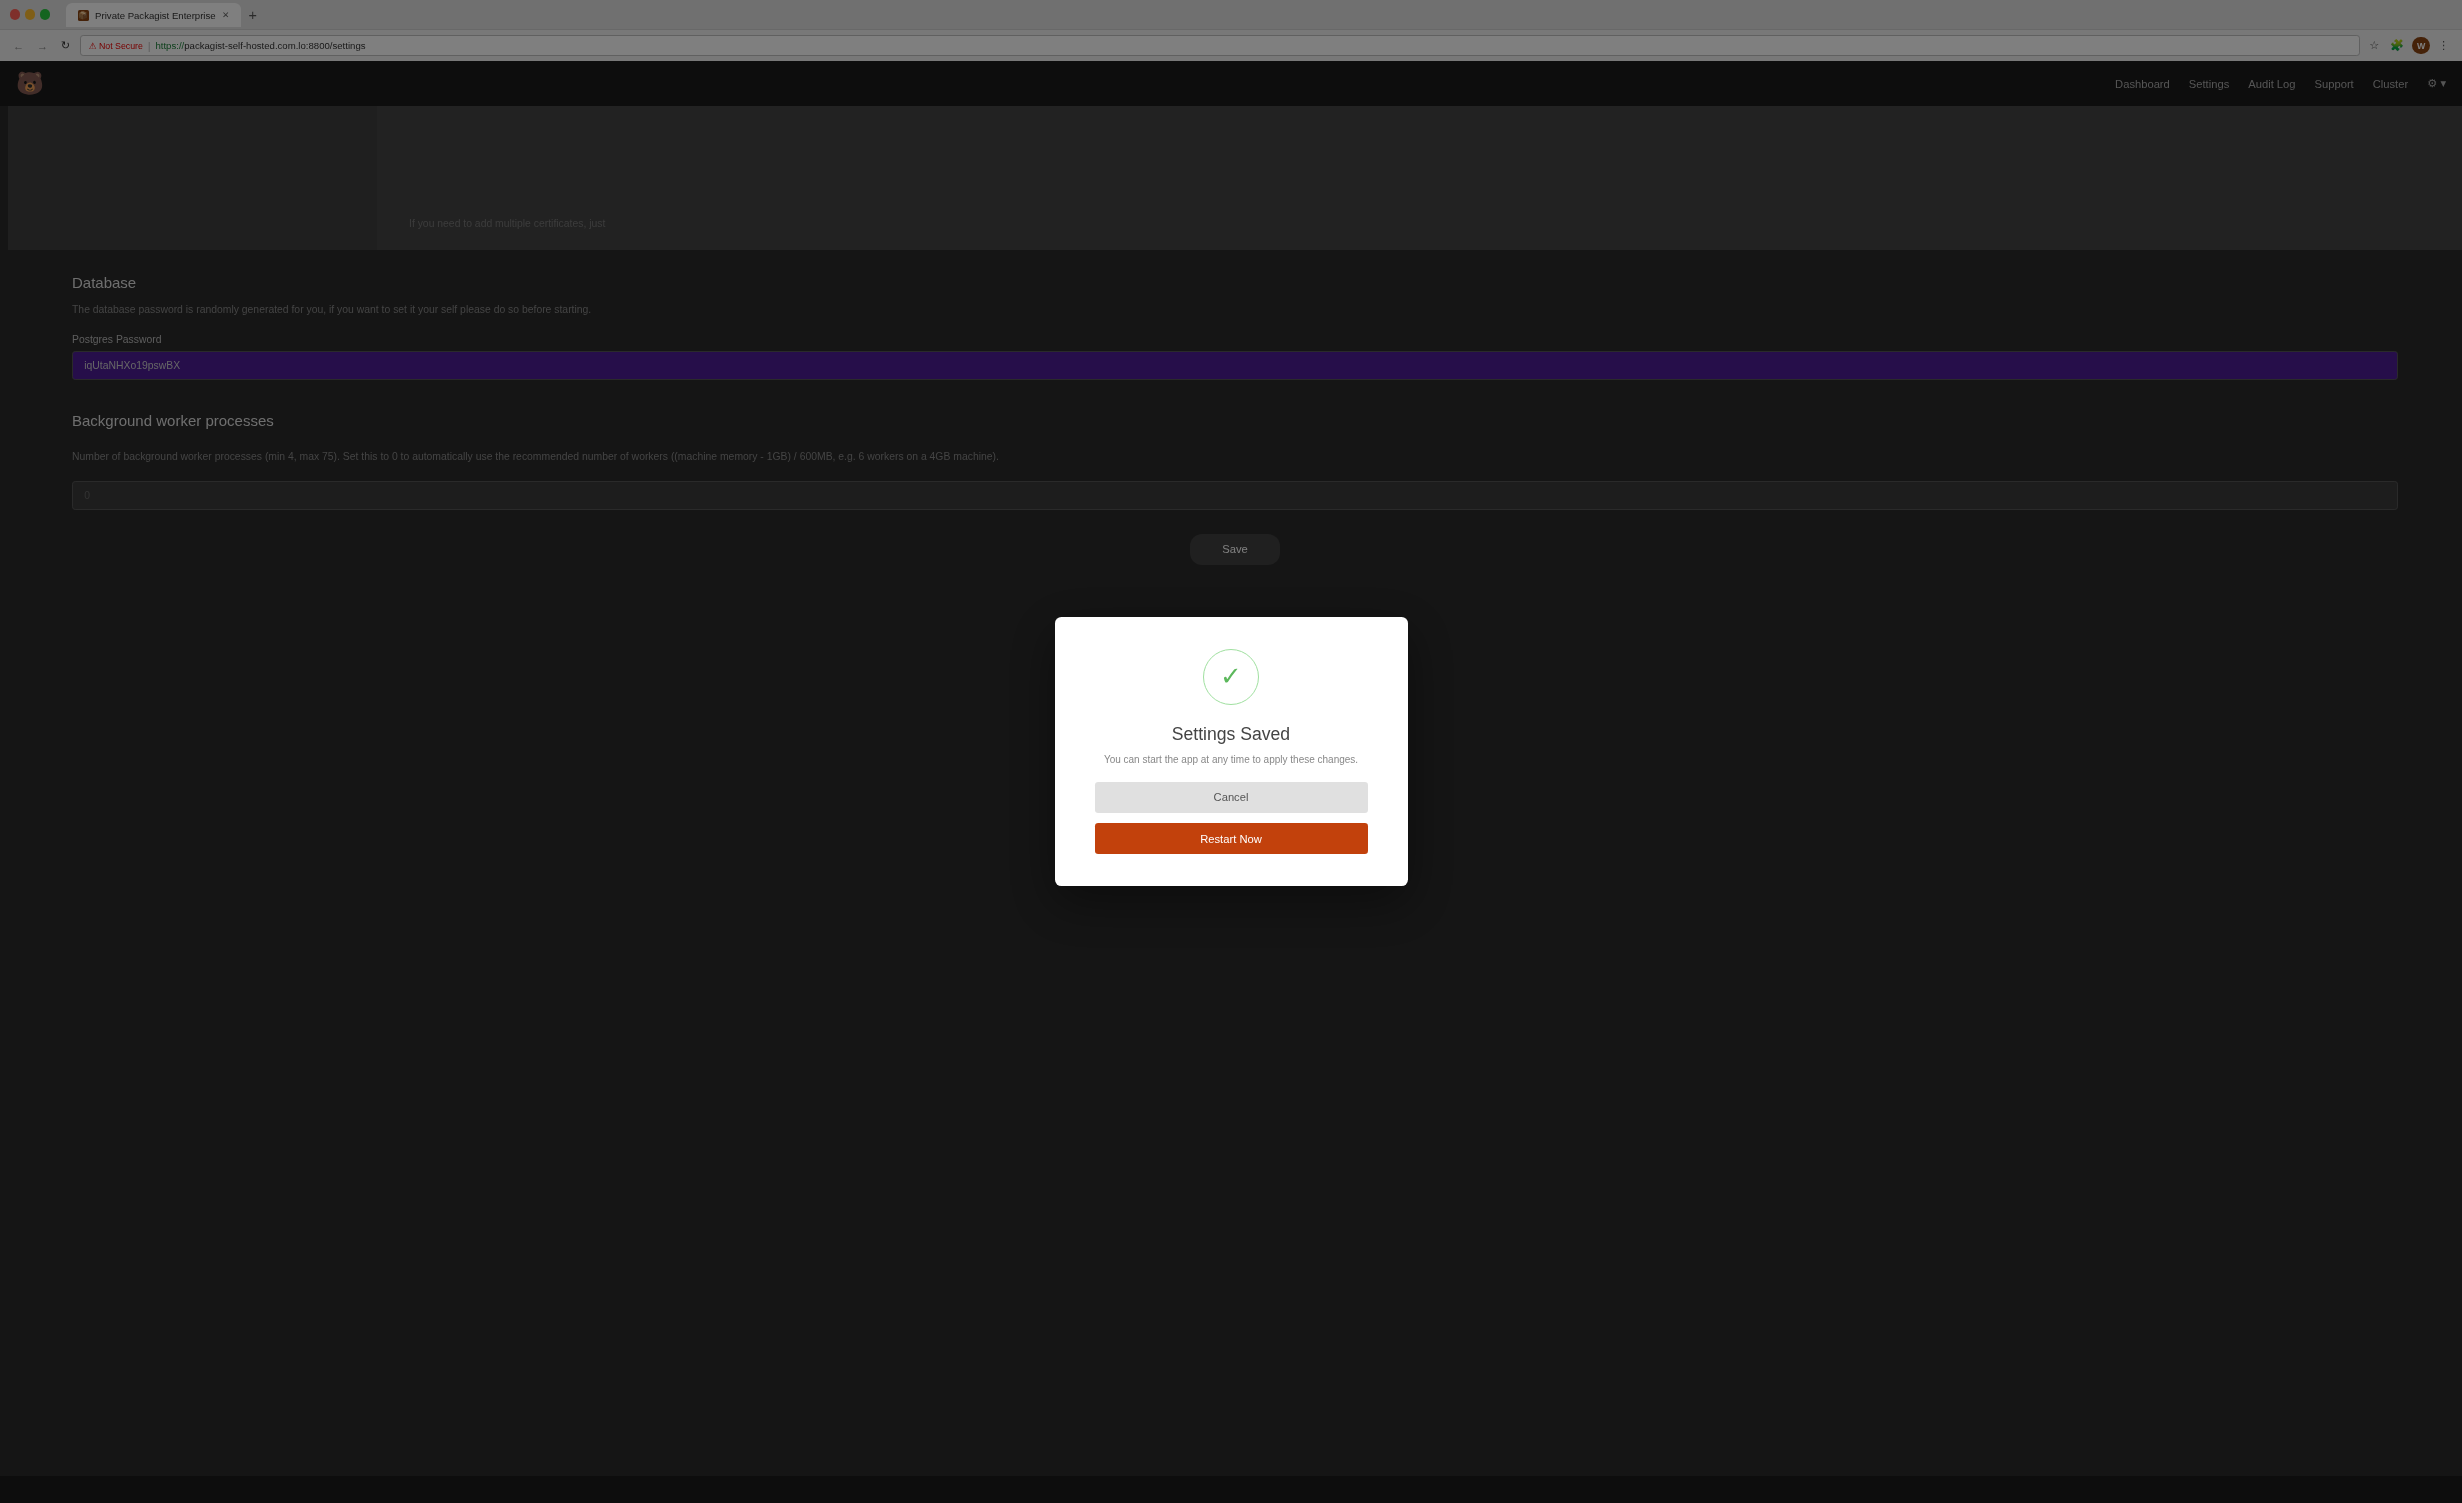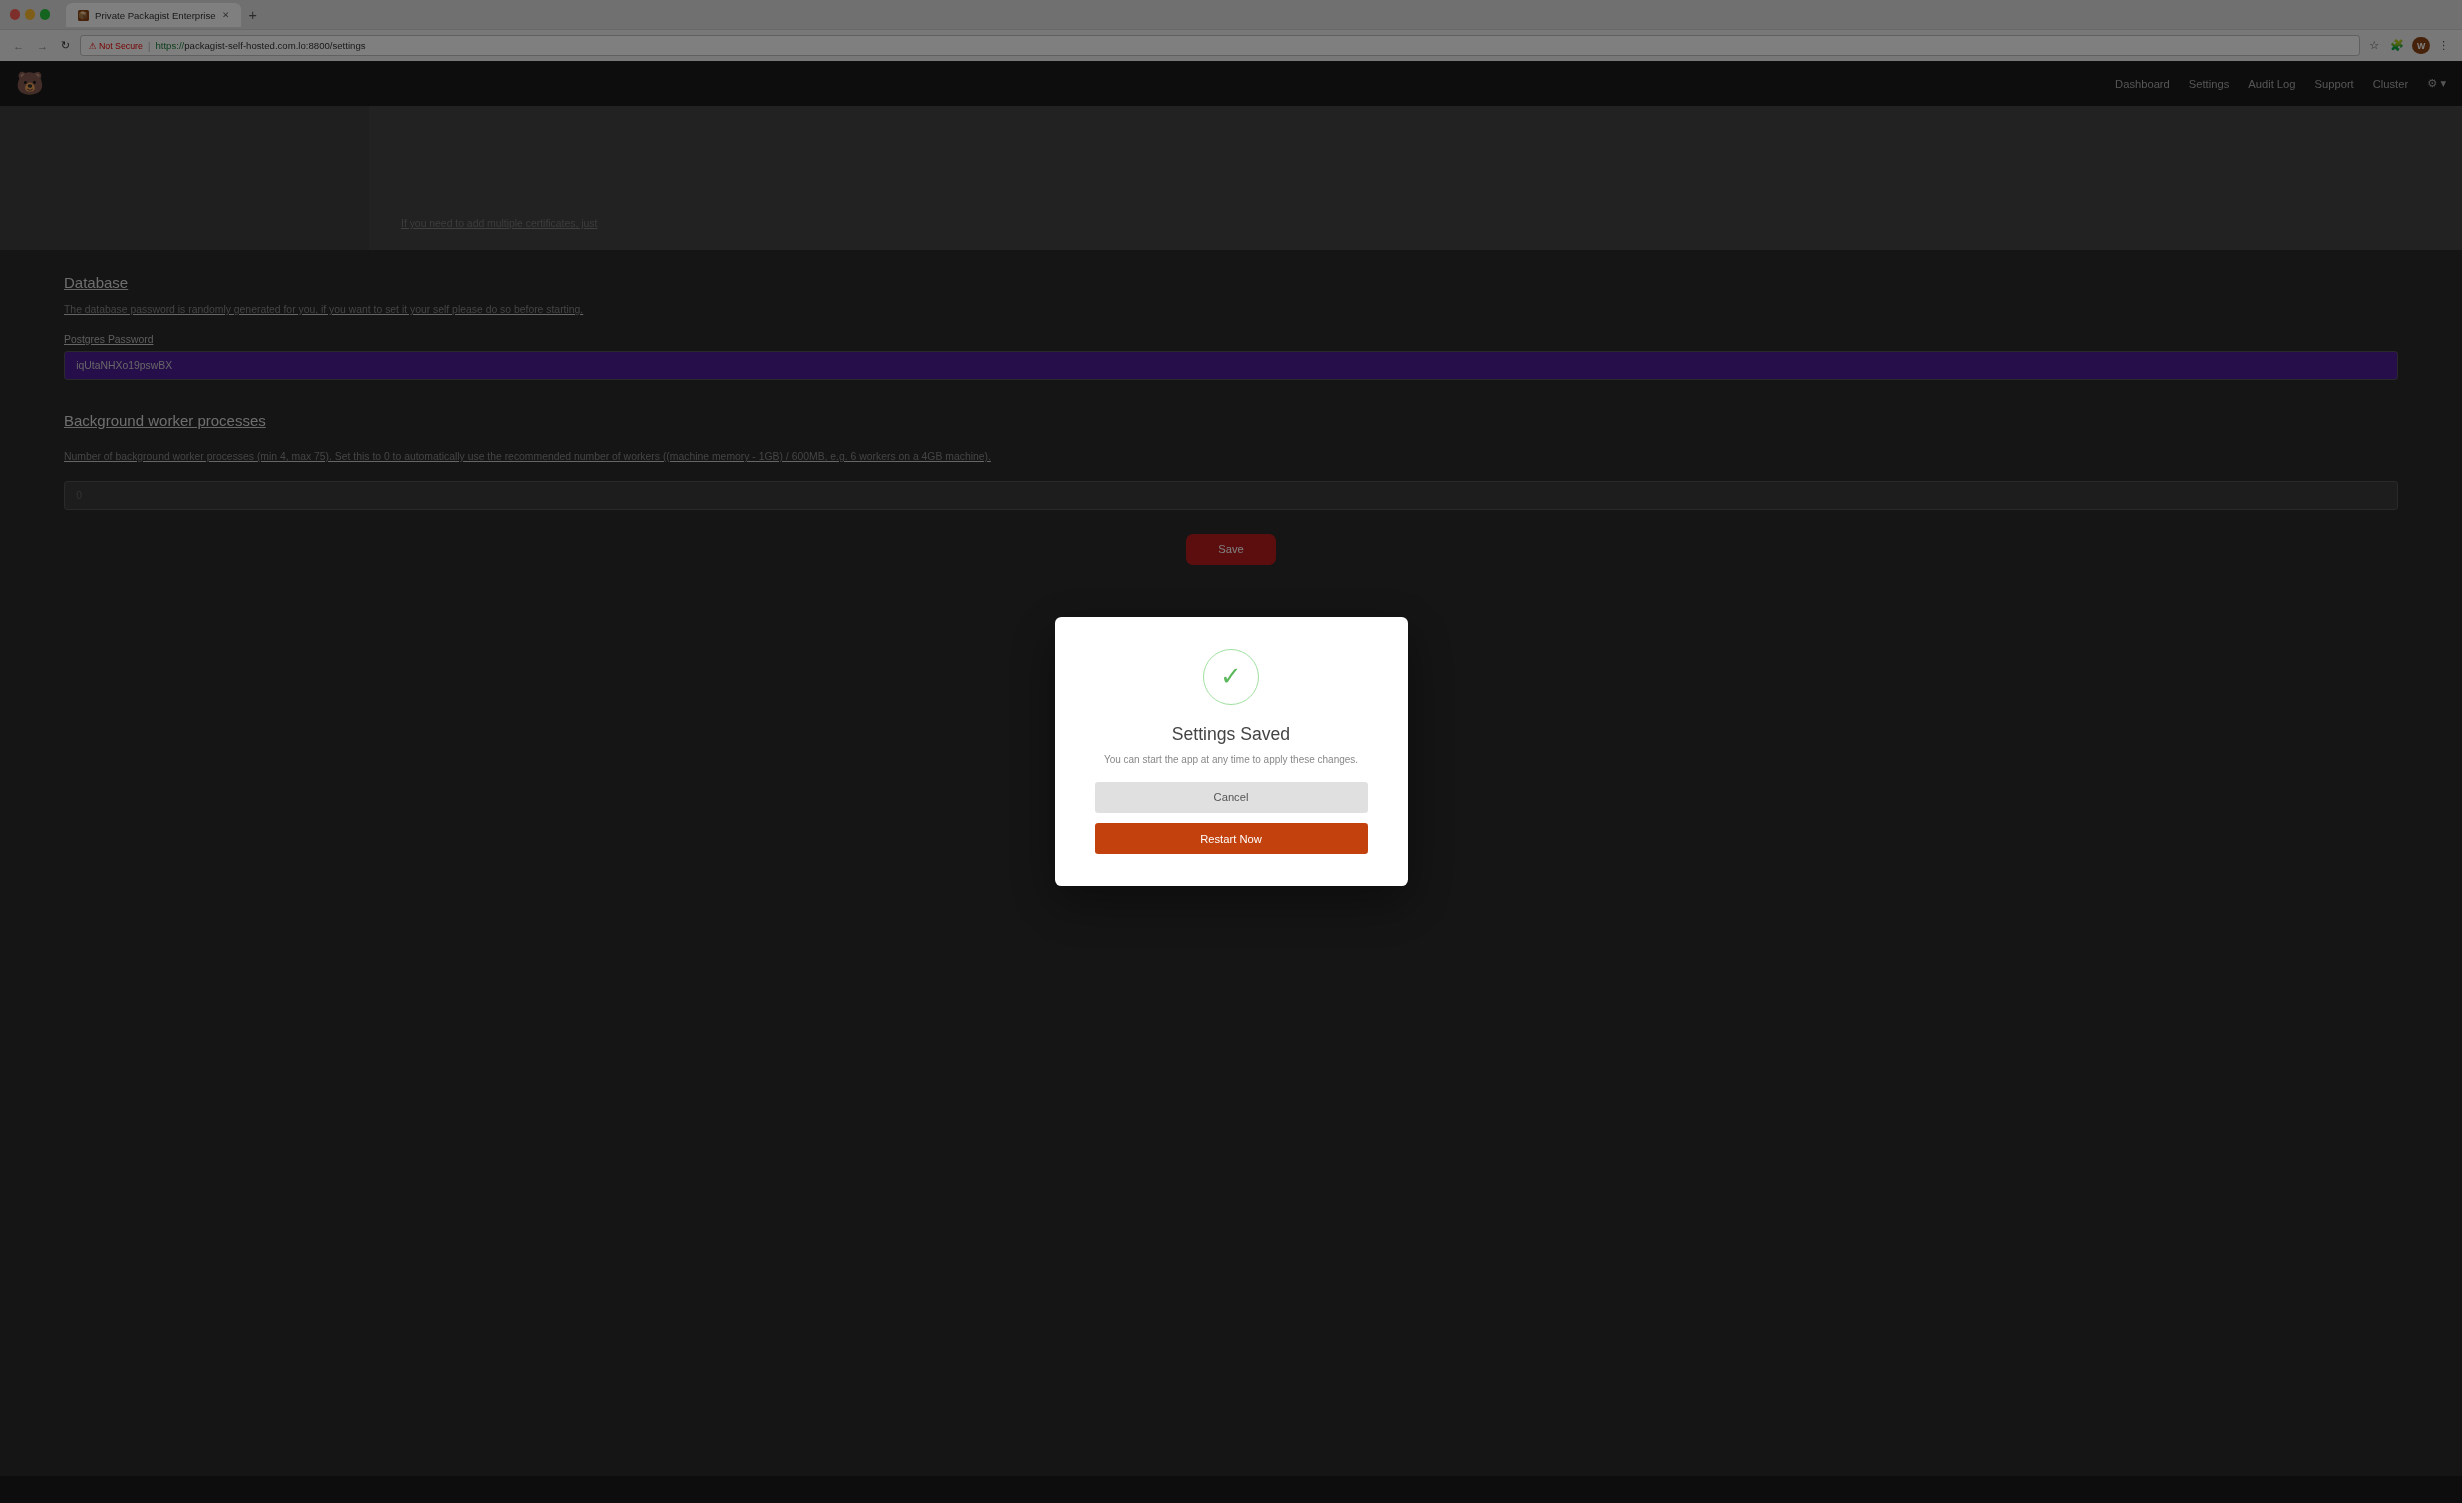--- a/index.html
+++ b/index.html
@@ -212,23 +212,22 @@
       color: #aaa;
       font-size: 11.2px;
       cursor: pointer;
       display: flex;
       align-items: center;
       gap: 3.2px;
     }
 
     
     .main-content {
-      padding: 0 0 32px 0;
+      padding: 0 0 32px 8px;
       color: #ccc;
-      text-decoration: underline;
     }
 
     
     .top-section {
       background: #333;
       height: 144px;
       margin-bottom: 0;
       display: flex;
     }
 
@@ -290,24 +289,24 @@
       width: 100%;
       background: #3a3a3a;
       border: 0.8px solid #555;
       border-radius: 3.2px;
       padding: 8px 11.2px;
       color: #666;
       font-size: 10.4px;
     }
 
     .save-btn {
-      background: #b91c1c;
+      background: #404040;
       color: white;
       border: none;
-      border-radius: 7px;
+      border-radius: 12px;
       padding: 9.6px 32px;
       font-size: 11.2px;
       cursor: pointer;
       margin-top: 16px;
     }
 
     
     .modal-overlay {
       position: fixed;
       top: 0;

